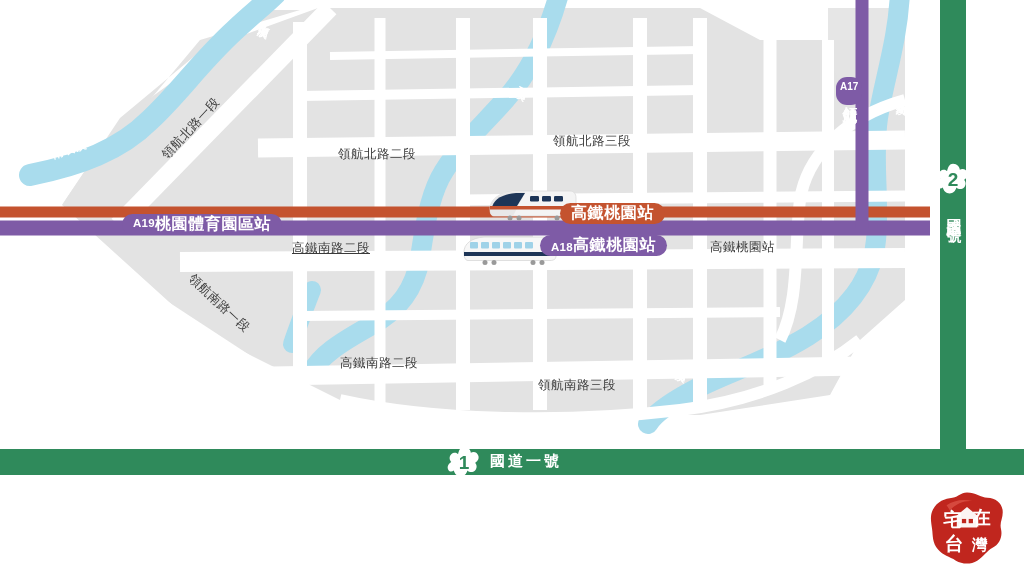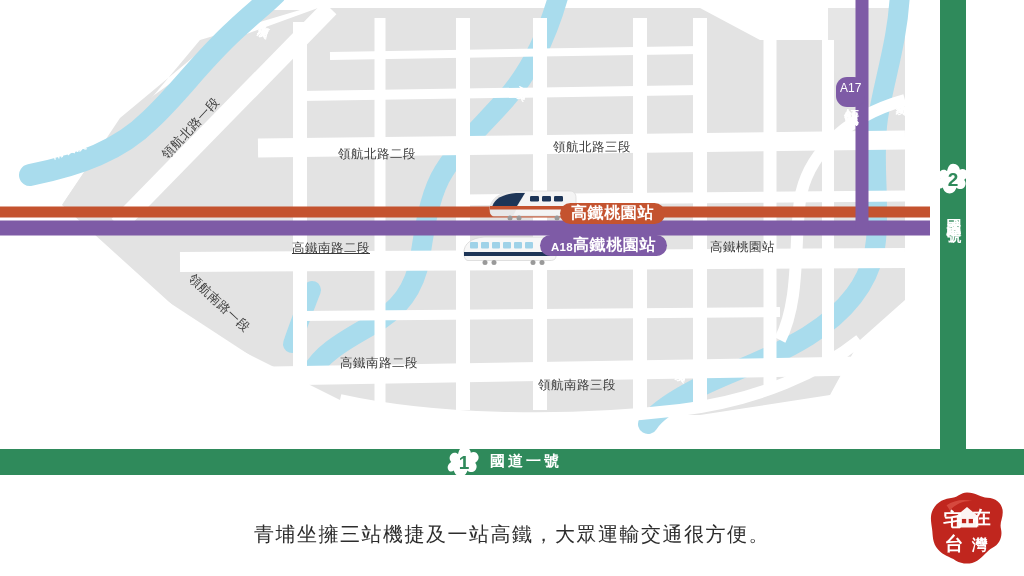--- a/index.html
+++ b/index.html
@@ -16,21 +16,21 @@
   .sta-pill{position:absolute;display:flex;align-items:center;border-radius:11px;padding:2px 11px 3px 11px;
             color:#fff;white-space:nowrap;line-height:1;}
   .sta-pill .code{font-size:11.5px;font-weight:bold;letter-spacing:.3px;}
   .sta-pill .nm{font-size:16px;font-weight:bold;letter-spacing:.6px;}
   .pill-mrt{background:#7e5ba6;}
   .pill-hsr{background:#c4532f;}
 
   .vpill{position:absolute;background:#7e5ba6;color:#fff;border-radius:11px;
          display:flex;flex-direction:column;align-items:center;justify-content:flex-start;
          padding:5px 4px 7px 4px;line-height:1.08;}
-  .vpill .code{font-size:12px;font-weight:normal;}
+  .vpill .code{font-size:10px;font-weight:bold;}
   .vpill .nm{font-size:14.5px;font-weight:bold;writing-mode:vertical-rl;letter-spacing:1px;margin-top:2px;}
 
   .hwy-badge{position:absolute;width:34px;height:34px;display:flex;align-items:center;justify-content:center;}
   .hwy-badge .num{position:relative;z-index:2;font-size:19px;font-weight:bold;line-height:1;}
   .hwy-lbl-h{position:absolute;color:#fff;font-size:15px;font-weight:bold;letter-spacing:3px;white-space:nowrap;text-align:center;}
   .hwy-lbl-v{position:absolute;color:#fff;font-size:15px;font-weight:bold;letter-spacing:3px;writing-mode:vertical-rl;}
 
   #caption{position:absolute;left:0;top:492px;width:1024px;height:84px;display:flex;
            align-items:center;justify-content:center;}
   #caption span{font-size:20px;color:#2d2d2d;letter-spacing:1.5px;}
@@ -137,20 +137,24 @@
       <rect x="60" y="20" width="16" height="13" rx="2" fill="#9fd2e8"></rect>
       <rect x="82" y="20" width="16" height="13" rx="2" fill="#9fd2e8"></rect>
       <rect x="104" y="20" width="16" height="13" rx="2" fill="#9fd2e8"></rect>
       <rect x="126" y="20" width="16" height="13" rx="2" fill="#9fd2e8"></rect>
       <circle cx="46" cy="61" r="5" fill="#9a9a9a"></circle>
       <circle cx="64" cy="61" r="5" fill="#9a9a9a"></circle>
       <circle cx="142" cy="61" r="5" fill="#9a9a9a"></circle>
       <circle cx="160" cy="61" r="5" fill="#9a9a9a"></circle>
     </svg>
 
+    <div class="sta-pill pill-mrt" style="left:122px;top:214px;">
+      <span class="code">A19</span>
+      <span class="nm">桃園體育園區站</span>
+    </div>
 
     <div class="sta-pill pill-mrt" style="left:540px;top:235px;align-items:flex-end;">
       <span class="code">A18</span>
       <span class="nm">高鐵桃園站</span>
     </div>
 
     <div class="sta-pill pill-hsr" style="left:560px;top:203px;">
       <span class="nm">高鐵桃園站</span>
     </div>
 
@@ -169,40 +173,37 @@
 
     <div class="hwy-badge" style="left:936px;top:162px;">
       <svg style="position:absolute;left:0;top:0;width:34px;height:34px;" viewBox="0 0 40 40">
         <path d="M20 2 C25 2 28 6 28 9 C32 7 36 9 37 13 C38 17 35 20 33 21 C35 23 36 27 33 30 C30 33 26 32 24 30 C23 34 20 37 16 37 C12 37 9 34 8 30 C6 32 2 32 1 28 C0 24 3 21 5 20 C3 18 2 14 5 11 C8 8 12 9 13 11 C14 6 16 2 20 2 Z" fill="#ffffff"></path>
       </svg>
       <span class="num" style="color:#2f8a5b;">2</span>
     </div>
     <div class="hwy-lbl-v" style="left:944px;top:207px;">國道二號</div>
 
     <div class="lbl road-lbl" style="left:338px;top:122px;margin-top:24px;">領航北路二段</div>
-    <div class="lbl road-lbl" style="left:553px;top:139px;font-family:Liberation Mono, monospace;">領航北路三段</div>
+    <div class="lbl road-lbl" style="left:553px;top:133px;font-family:Liberation Mono, monospace;">領航北路三段</div>
     <div class="lbl road-lbl" style="left:152px;top:120px;transform:rotate(-47deg);transform-origin:center;">領航北路一段</div>
     <div class="lbl road-lbl" style="left:292px;top:240px;text-decoration:underline;">高鐵南路二段</div>
     <div class="lbl road-lbl" style="left:710px;top:239px;">高鐵桃園站</div>
     <div class="lbl road-lbl" style="left:180px;top:295px;transform:rotate(43deg);transform-origin:center;">領航南路一段</div>
     <div class="lbl road-lbl" style="left:340px;top:355px;">高鐵南路二段</div>
     <div class="lbl road-lbl" style="left:538px;top:355px;margin-top:22px;">領航南路三段</div>
 
     <div class="lbl river-lbl" style="left:50px;top:148px;transform:rotate(-18deg);transform-origin:left top;">南崁溪</div>
     <div class="lbl river-lbl vert" style="left:262px;top:14px;transform:rotate(22deg);transform-origin:left top;">南崁溪</div>
     <div class="lbl river-lbl vert" style="left:522px;top:76px;transform:rotate(28deg);transform-origin:left top;">埔頂溪</div>
     <div class="lbl river-lbl vert" style="left:896px;top:92px;transform:rotate(8deg);transform-origin:left top;">新街溪</div>
     <div class="lbl river-lbl vert" style="left:296px;top:302px;transform:rotate(12deg);transform-origin:left top;">老街溪</div>
     <div class="lbl river-lbl vert" style="left:680px;top:358px;transform:rotate(22deg);transform-origin:left top;">新街溪</div>
 
   </div>
 
-  <div id="caption">
-    <span>青埔坐擁三站機捷及一站高鐵，大眾運輸交通很方便。</span>
-  </div>
 
   <svg id="seal" viewBox="0 0 100 94">
     <path d="M50,3 C60,3 66,9 74,9 C84,9 92,16 92,26 C92,34 88,38 90,46 C92,55 88,64 80,68 C73,72 70,78 62,83 C54,88 44,87 37,83 C29,78 22,77 16,70 C9,62 10,53 9,46 C8,38 6,31 10,23 C15,13 24,10 33,9 C41,8 42,3 50,3 Z" fill="#c0261e"></path>
     <path d="M26,18 C34,12 46,10 56,13 C48,12 36,16 30,24 Z" fill="#e0584c" opacity="0.7"></path>
     <g fill="#ffffff" font-family="'Liberation Sans','DejaVu Sans',sans-serif" font-size="22" font-weight="bold">
       <text x="22" y="42">宅</text>
       <text x="56" y="40">在</text>
       <text x="24" y="70">台</text>
       <text x="56" y="70" font-size="18">灣</text>
     </g>

